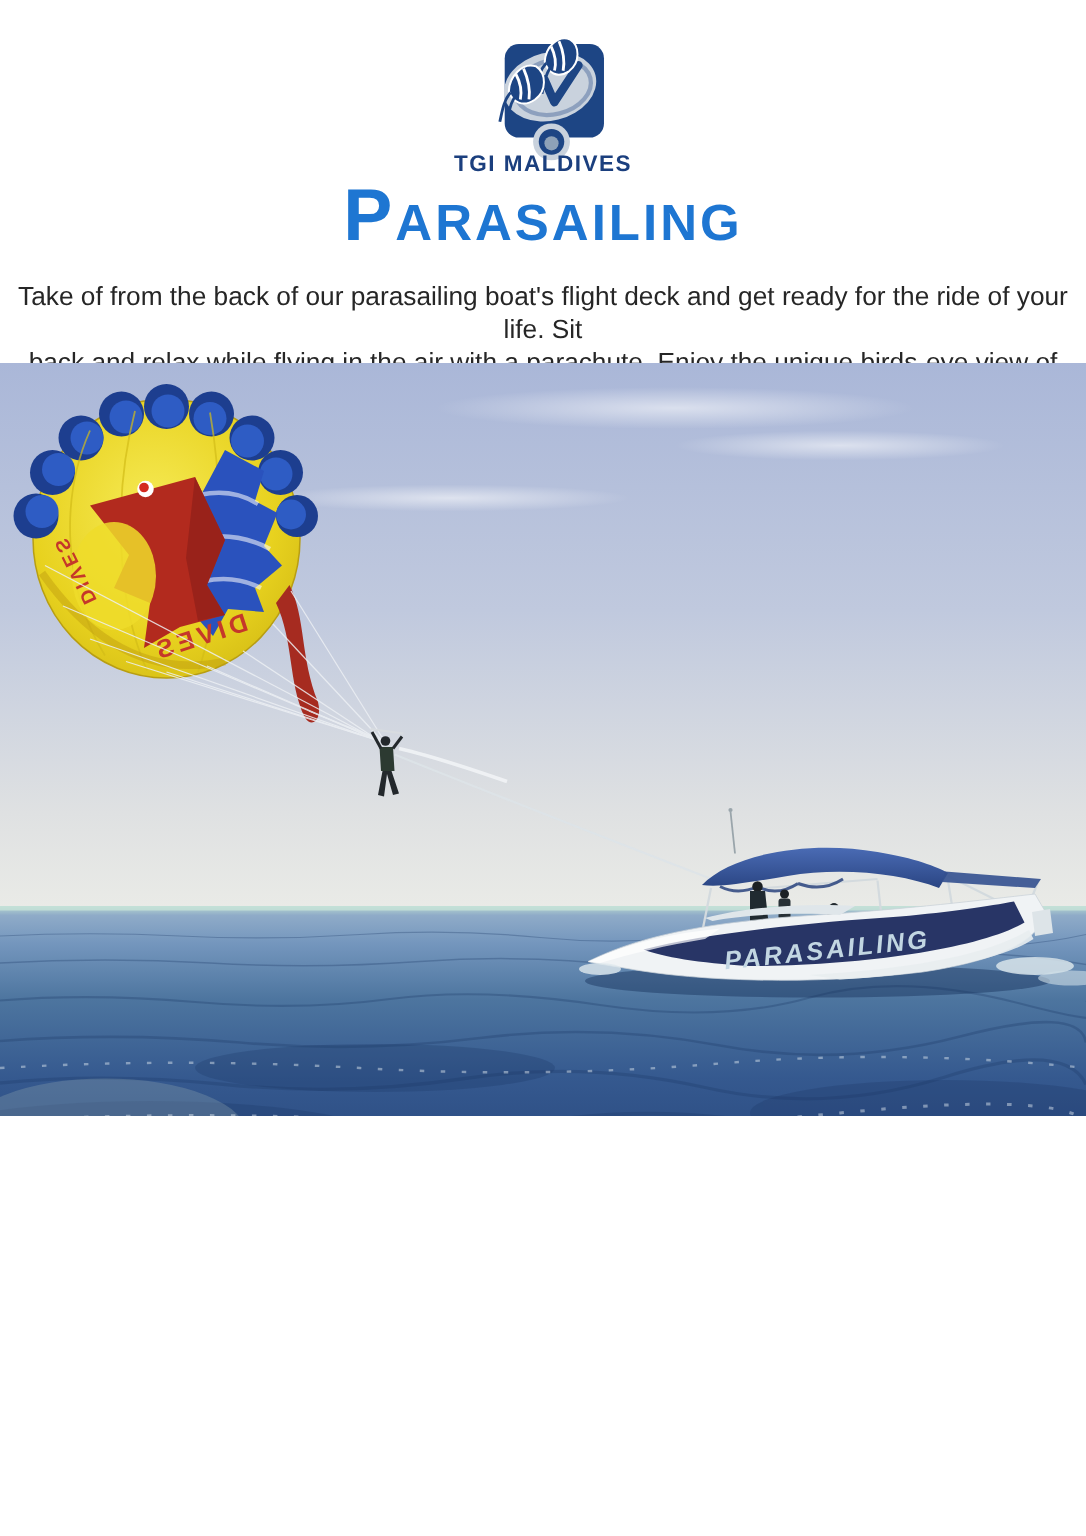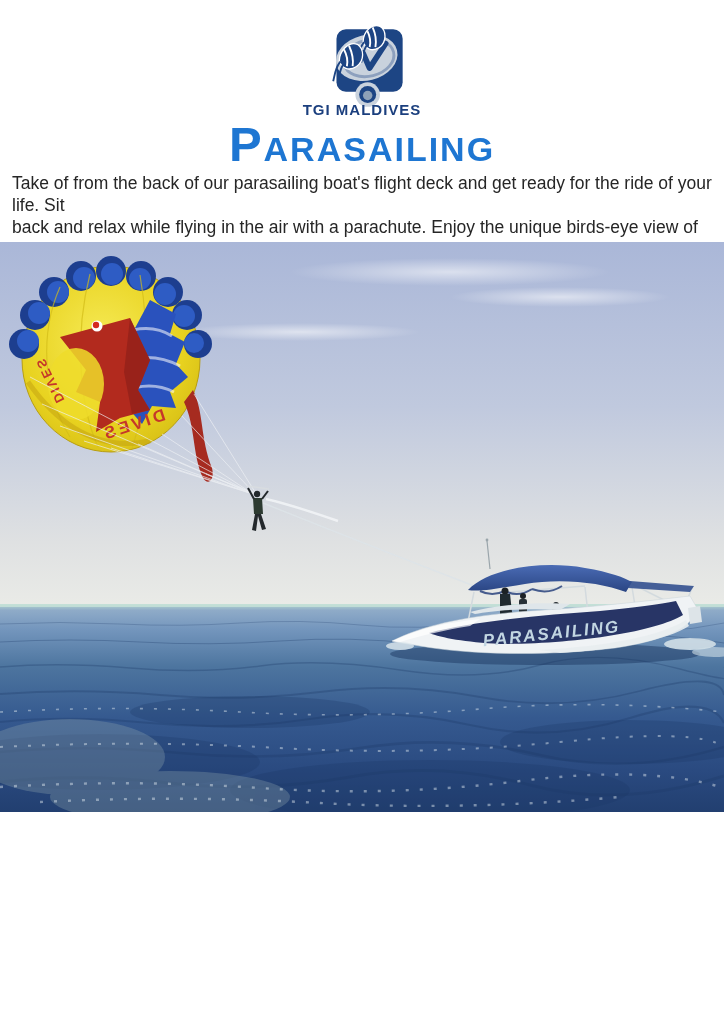--- a/index.html
+++ b/index.html
@@ -1,24 +1,24 @@
 <!DOCTYPE html>
 <html><head>
 <meta charset="utf-8">
 <style>
   html,body{margin:0;padding:0;background:#ffffff;}
-  .page{position:relative;width:724px;height:1024px;background:#ffffff;overflow:hidden;
+  .page{position:relative;width:724px;height:744px;background:#ffffff;overflow:hidden;
         font-family:"Liberation Sans", sans-serif;}
   .logo-wrap{position:absolute;top:26px;left:0;width:724px;text-align:center;}
   .brand-text{position:absolute;top:101px;left:0;width:724px;text-align:center;
       font-size:15px;font-weight:bold;letter-spacing:1px;color:#1b3f7e;}
   .page-title{position:absolute;top:118px;left:0;width:724px;text-align:center;
       font-size:49px;font-weight:bold;font-variant:small-caps;letter-spacing:2px;
       color:#1e76d2;line-height:1.1;}
-  .intro{position:absolute;top:172px;left:12px;width:700px;text-align:left;
+  .intro{position:absolute;top:186px;left:12px;width:700px;text-align:center;
       font-size:17.5px;line-height:22px;color:#262626;}
   .photo{position:absolute;top:242px;left:0;width:724px;height:570px;}
   .photo svg{display:block;}
 </style>
 </head>
 <body>
 
 <div class="page">
 
   <div class="logo-wrap">

